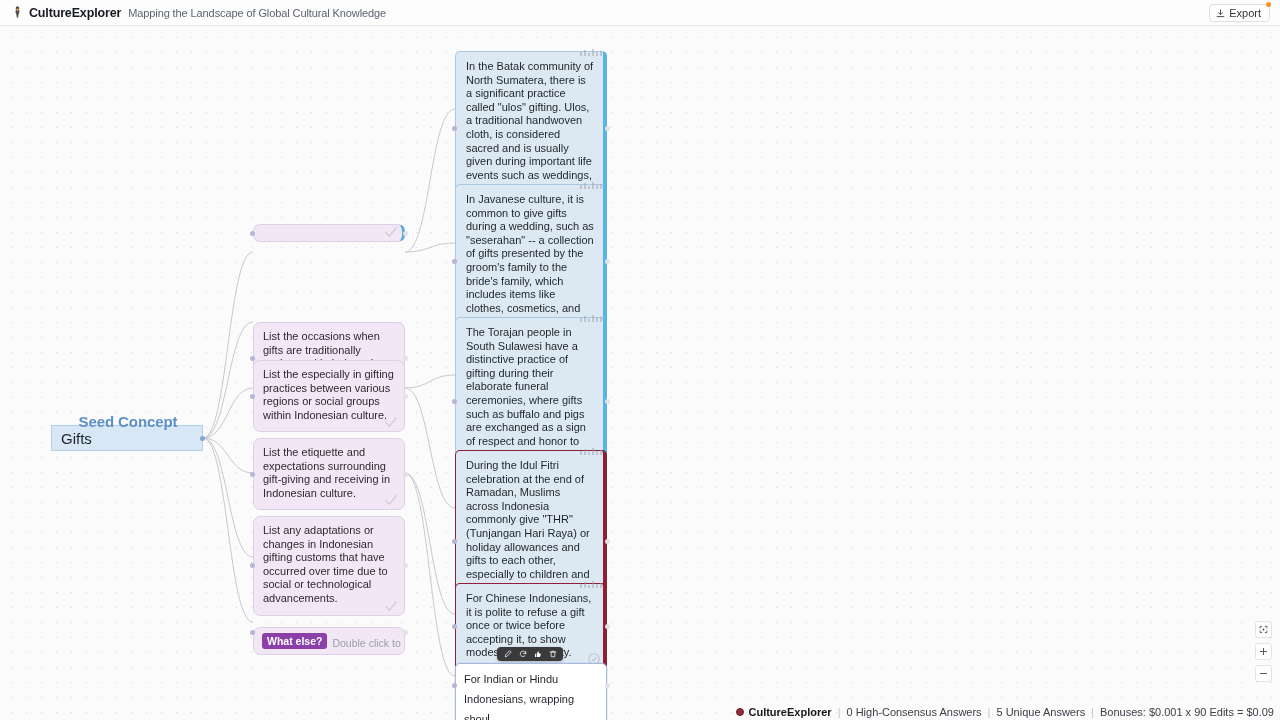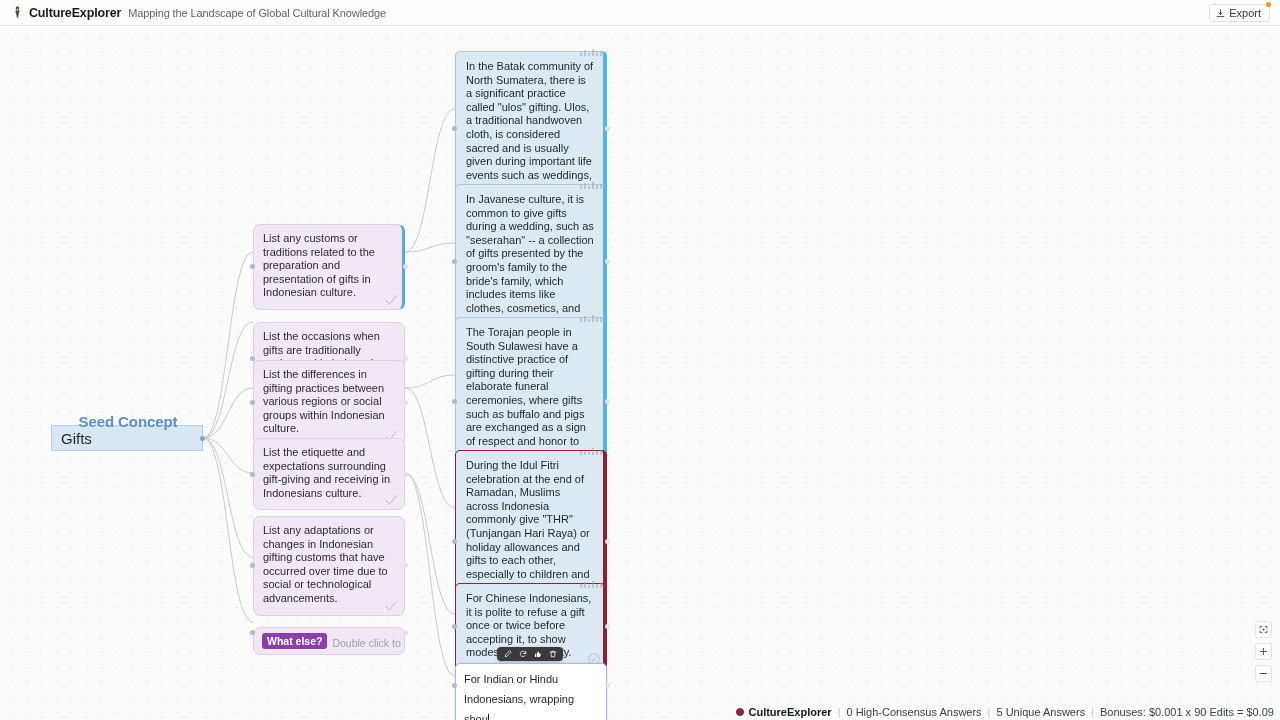--- a/index.html
+++ b/index.html
@@ -243,21 +243,20 @@
   </svg>
 
   <div id="seed-label">Seed Concept</div>
   <div class="node" id="seed-node">
     <span>Gifts</span>
     <span class="handle right"></span>
   </div>
 
   <div class="node" style="left:253px; top:198px;">
     <div class="qcard selected">
-      <span>List any customs or traditions related to the preparation and presentation of gifts in Indonesian culture.</span>
       <span class="qcheck">
         <svg viewBox="0 0 16 16" fill="none" stroke="#8f8f9a" stroke-width="1.4" stroke-linecap="round" stroke-linejoin="round">
             <path d="M2 8.5 L6 13 L14 3"></path>
           </svg>
       </span>
     </div>
     <span class="handle left"></span>
     <span class="handle right"></span>
   </div>
 
@@ -269,34 +268,34 @@
             <path d="M2 8.5 L6 13 L14 3"></path>
           </svg>
       </span>
     </div>
     <span class="handle left"></span>
     <span class="handle right"></span>
   </div>
 
   <div class="node" style="left:253px; top:334px;">
     <div class="qcard">
-      <span>List the differences in gifting practices between various regions or social groups within Indonesian culture.</span>
+      <span>List the especially in gifting practices between various regions or social groups within Indonesian culture.</span>
       <span class="qcheck">
         <svg viewBox="0 0 16 16" fill="none" stroke="#8f8f9a" stroke-width="1.4" stroke-linecap="round" stroke-linejoin="round">
             <path d="M2 8.5 L6 13 L14 3"></path>
           </svg>
       </span>
     </div>
     <span class="handle left"></span>
     <span class="handle right"></span>
   </div>
 
   <div class="node" style="left:253px; top:412px;">
     <div class="qcard">
-      <span>List the etiquette and expectations surrounding gift-giving and receiving in Indonesians culture.</span>
+      <span>List the etiquette and expectations surrounding gift-giving and receiving in Indonesian culture.</span>
       <span class="qcheck">
         <svg viewBox="0 0 16 16" fill="none" stroke="#8f8f9a" stroke-width="1.4" stroke-linecap="round" stroke-linejoin="round">
             <path d="M2 8.5 L6 13 L14 3"></path>
           </svg>
       </span>
     </div>
     <span class="handle left"></span>
     <span class="handle right"></span>
   </div>
 

